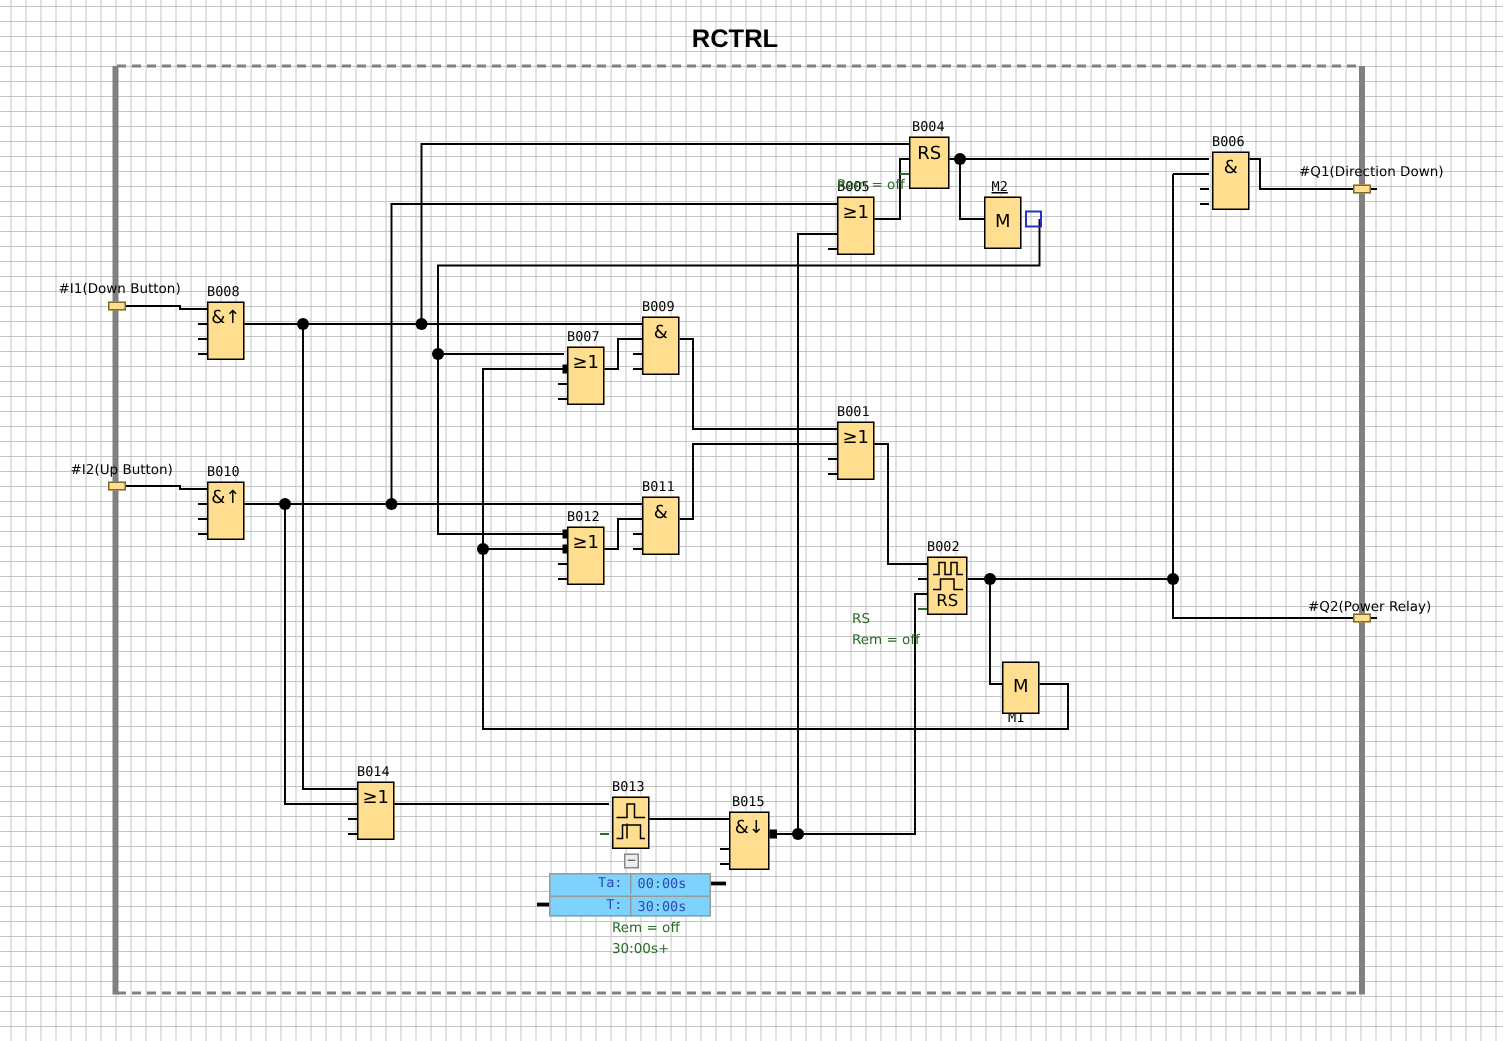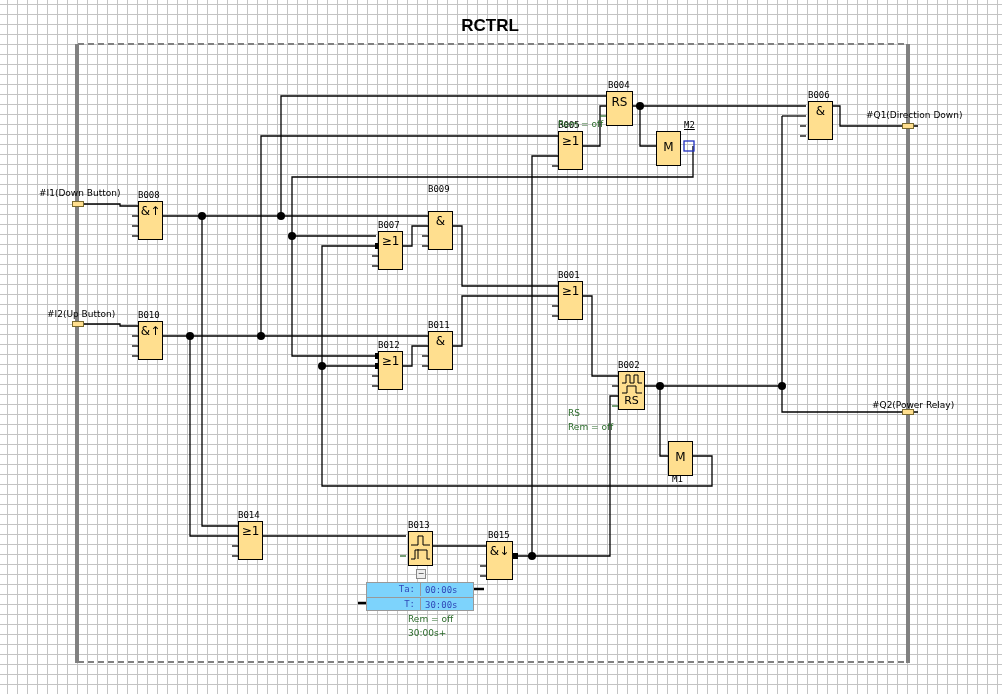--- a/index.html
+++ b/index.html
@@ -179,21 +179,21 @@
 <div class="blabel" style="left:138px;top:310px;">B010</div>
 <div class="block" style="left:138px;top:321px;width:25px;height:39px;">
   <span class="sym" style="top:2px;">&amp;↑</span>
 </div>
 
 <div class="blabel" style="left:378px;top:220px;">B007</div>
 <div class="block" style="left:378px;top:231px;width:25px;height:39px;">
   <span class="sym" style="top:2px;">≥1</span>
 </div>
 
-<div class="blabel" style="left:428px;top:184px;">B009</div>
+<div class="blabel" style="left:428px;top:200px;">B009</div>
 <div class="block" style="left:428px;top:211px;width:25px;height:39px;">
   <span class="sym" style="top:2px;">&amp;</span>
 </div>
 
 <div class="blabel" style="left:378px;top:340px;">B012</div>
 <div class="block" style="left:378px;top:351px;width:25px;height:39px;">
   <span class="sym" style="top:2px;">≥1</span>
 </div>
 
 <div class="blabel" style="left:428px;top:320px;">B011</div>
@@ -258,21 +258,21 @@
   </div>
 </div>
 <div class="greentext" style="left:408px;top:614px;">Rem = off</div>
 <div class="greentext" style="left:408px;top:628px;">30:00s+</div>
 
 <div class="blabel" style="left:488px;top:530px;">B015</div>
 <div class="block" style="left:486px;top:541px;width:27px;height:39px;">
   <span class="sym" style="top:2px;">&amp;↓</span>
 </div>
 
-<div class="blabel" style="left:684px;top:120px;text-decoration:underline;">M2</div>
+<div class="blabel" style="left:661px;top:120px;text-decoration:underline;">M2</div>
 <div class="block" style="left:656px;top:131px;width:25px;height:35px;">
   <span class="sym" style="top:8px;">M</span>
 </div>
 
 <div class="blabel" style="left:672px;top:430px;margin-top:44px;">M1</div>
 <div class="block" style="left:668px;top:441px;width:25px;height:35px;">
   <span class="sym" style="top:8px;">M</span>
 </div>
 
 </body></html>

